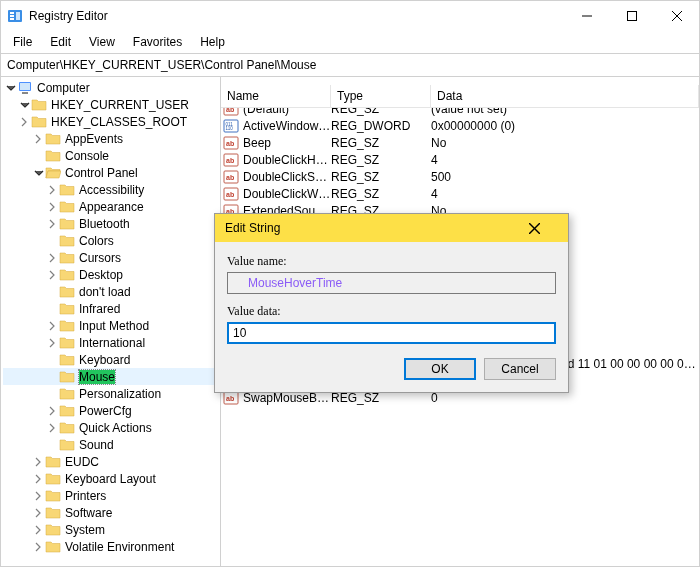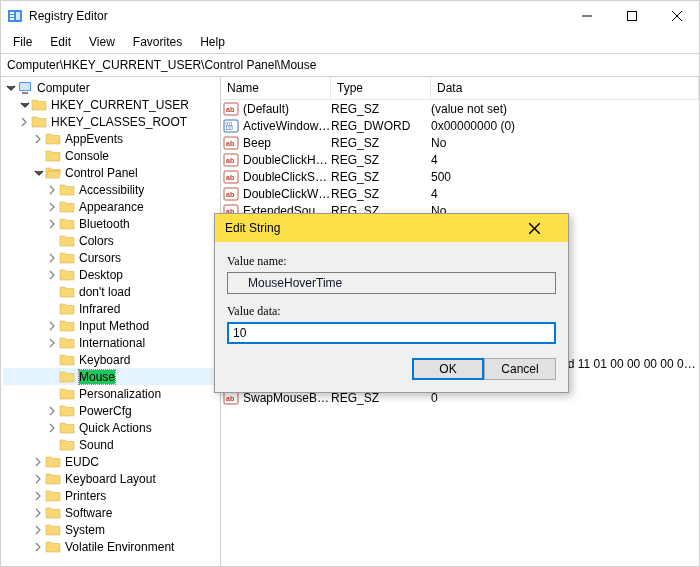--- a/index.html
+++ b/index.html
@@ -85,21 +85,21 @@
     outline: 1px dotted #888;
   }
   .list-pane {
     flex: 1;
     overflow: auto;
   }
   .list-header {
     display: flex;
     border-bottom: 1px solid #e5e5e5;
     background: #fff;
-    position: sticky; top: 0;
+    position: sticky; top: 8px;
   }
   .list-header .col {
     padding: 4px 6px;
     border-right: 1px solid #e5e5e5;
     font-size: 12px;
   }
   .col-name { width: 110px; }
   .col-type { width: 100px; }
   .col-data { flex: 1; }
   .list-row {
@@ -140,24 +140,24 @@
   }
   .dlg-label { margin: 4px 0 3px 0; font-family: Liberation Serif, serif; }
   .dlg-input {
     width: 100%;
     border: 1px solid #7a7a7a;
     background: #fff;
     padding: 3px 5px;
     font-family: inherit;
     font-size: 12px;
   }
-  .dlg-input.readonly { background: #f0f0f0; color: #0f172a; padding-left: 20px; }
+  .dlg-input.readonly { background: #f0f0f0; color: #8b5cf6; padding-left: 20px; }
   .dlg-input.focus { border: 1px solid #0078d7; box-shadow: inset 0 0 0 1px #0078d7; }
   .dlg-buttons {
-    display: flex; justify-content: flex-end; 
+    display: flex; justify-content: flex-end; gap: 8px;
     margin-top: 14px;
   }
   .dlg-btn {
     min-width: 72px;
     padding: 3px 10px;
     background: #e1e1e1;
     border: 1px solid #adadad;
     font-family: inherit; font-size: 12px;
   }
   .dlg-btn.default { border: 2px solid #0078d7; padding: 2px 9px; }

